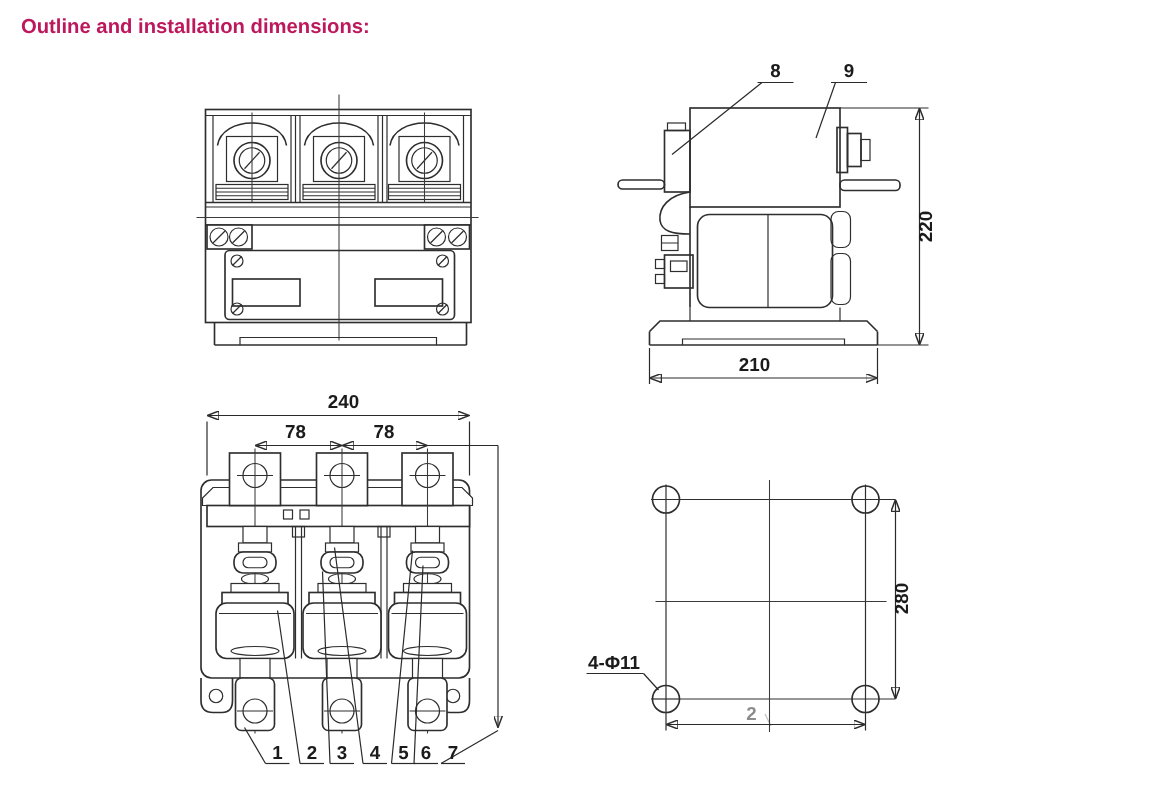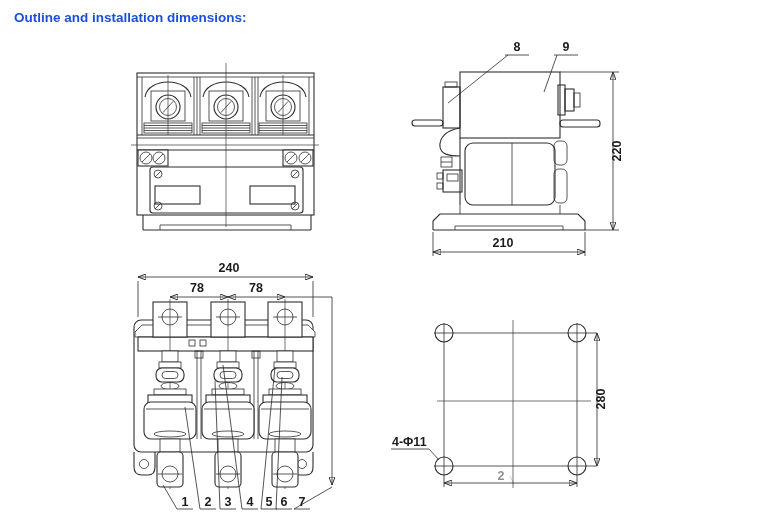--- a/index.html
+++ b/index.html
@@ -1,18 +1,18 @@
 <!DOCTYPE html>
 <html><head>
 <meta charset="utf-8">
 <style>
   html,body{margin:0;padding:0;background:#ffffff;}
   #page{position:relative;width:783px;height:526px;background:#ffffff;overflow:hidden;
         font-family:"Liberation Sans",sans-serif;}
-  #page-title{position:absolute;left:14px;top:10px;font-size:13.5px;font-weight:bold;color:#1d4ed8;}
+  #page-title{position:absolute;left:14px;top:10px;font-size:13.5px;font-weight:bold;color:#be185d;}
   .vw{position:absolute;}
   svg line,svg path,svg rect,svg circle,svg ellipse,svg polygon{stroke:#2e2e2e;fill:none;}
   .w{fill:#ffffff;}            
   .t1{stroke-width:1.1px;}     
   .t2{stroke-width:0.8px;}     
   .cl{stroke-width:0.7px;stroke:#3a3a3a;}  
   .dl{stroke-width:0.8px;stroke:#2a2a2a;}  
   svg text{font-family:"Liberation Sans",sans-serif;fill:#1b1b1b;stroke:none;}
   .dim{font-size:12.5px;font-weight:bold;}
   .pn{font-size:12.5px;font-weight:bold;}

